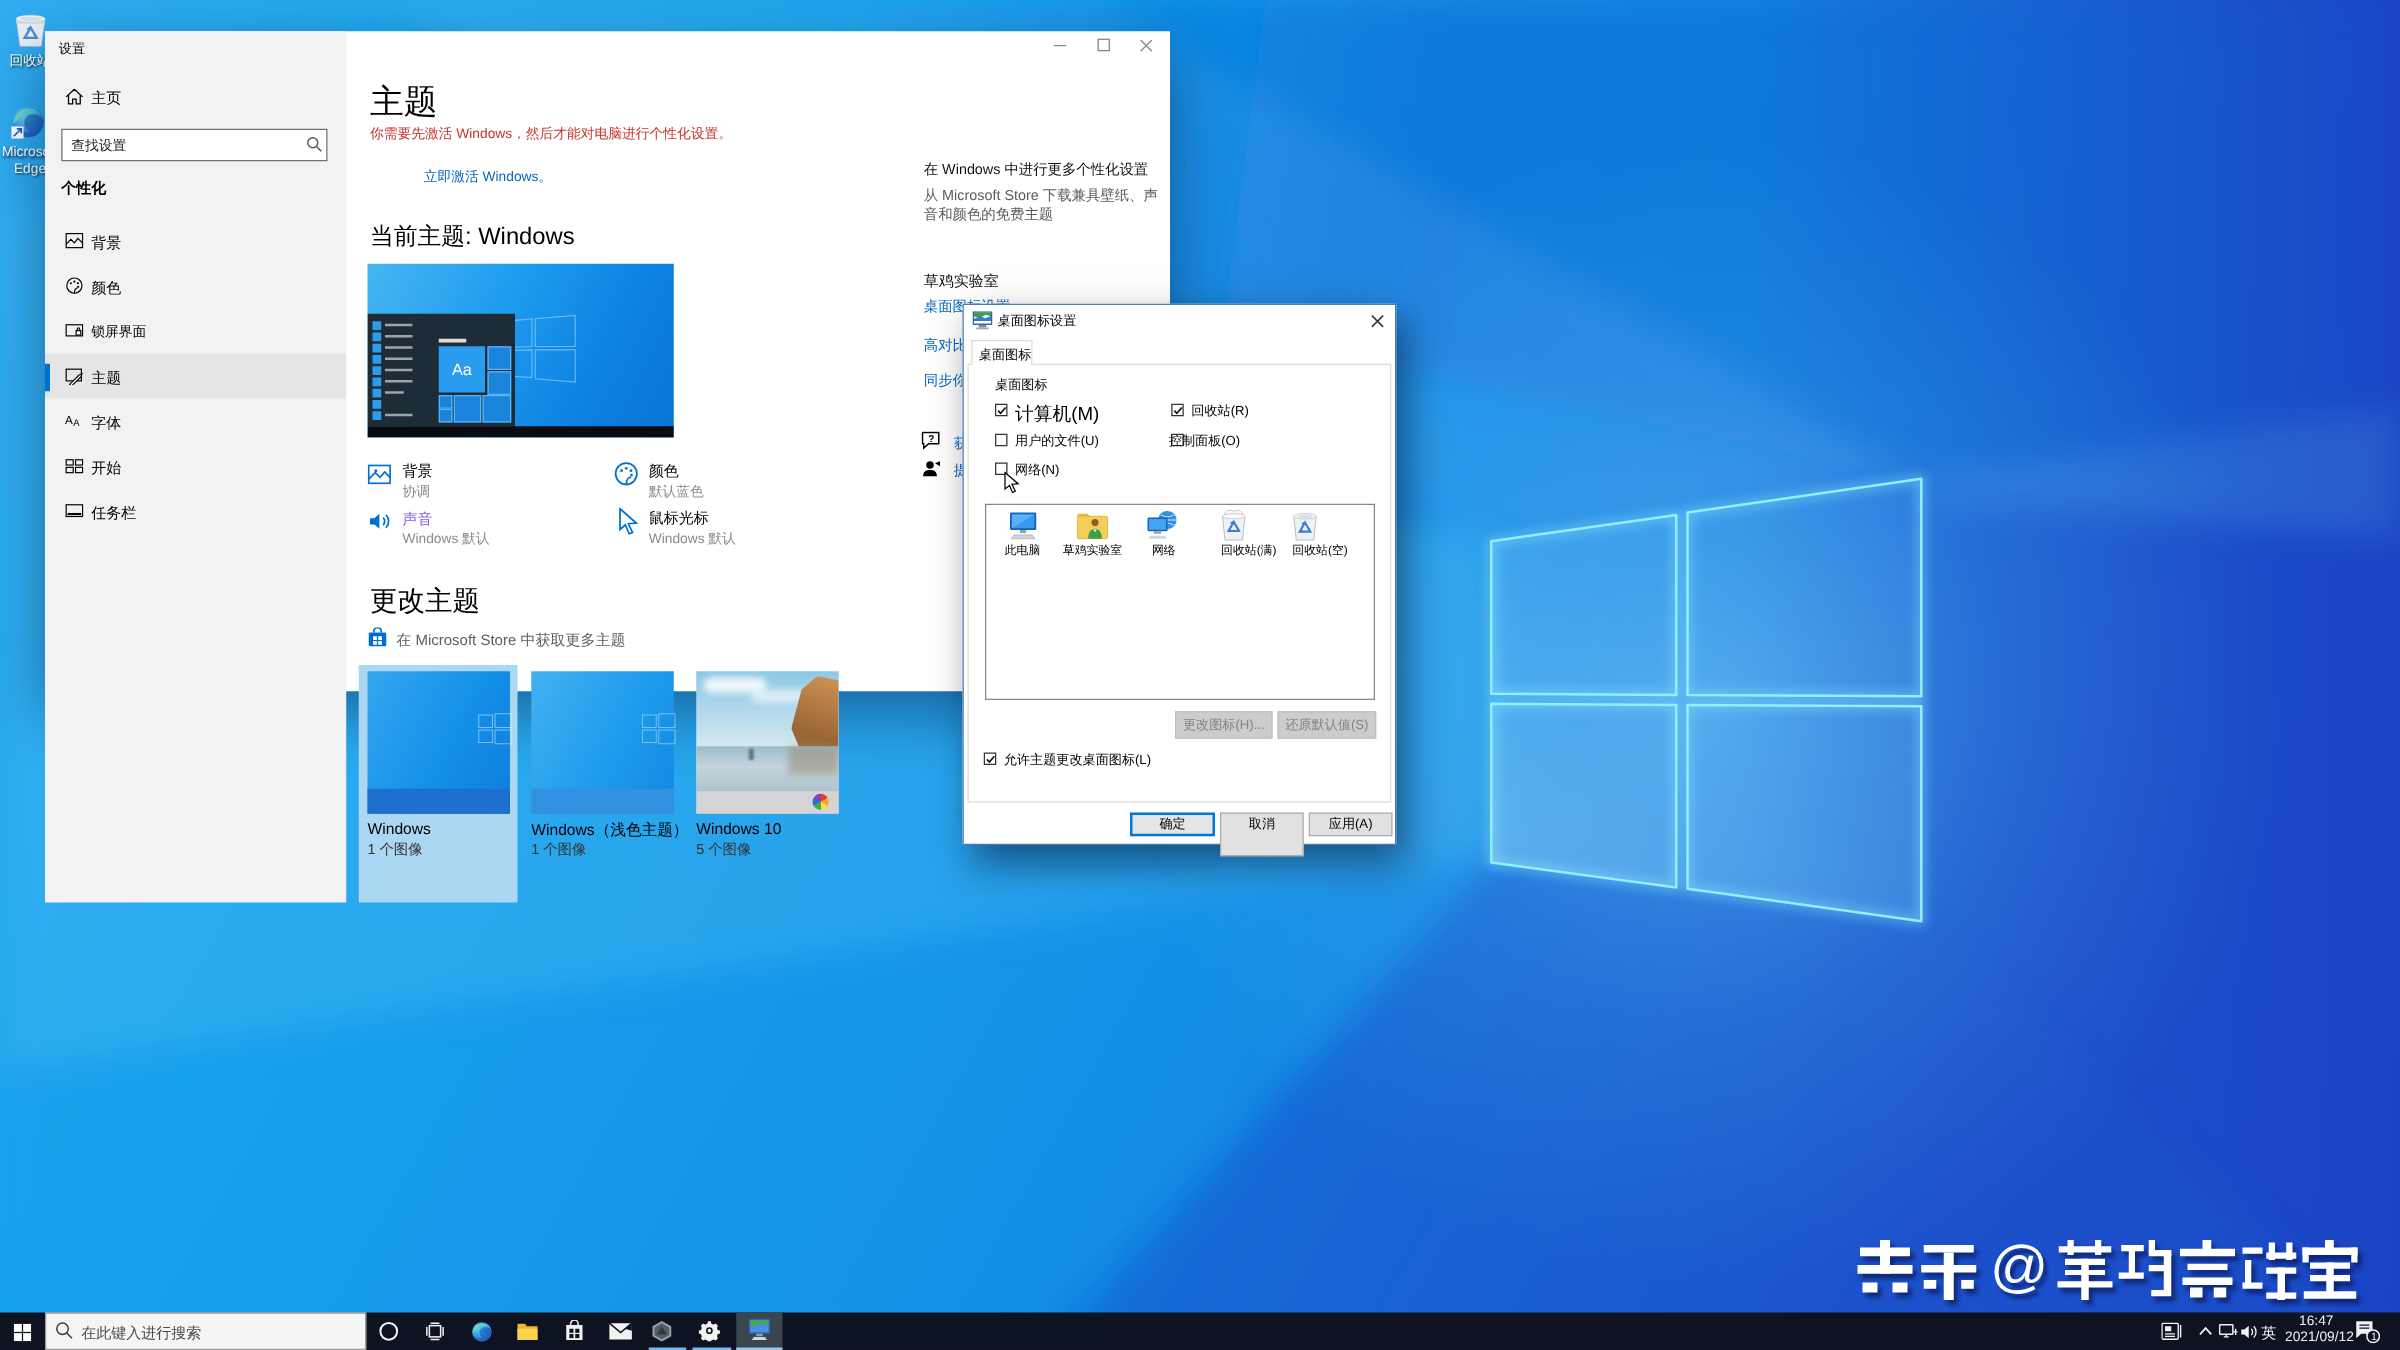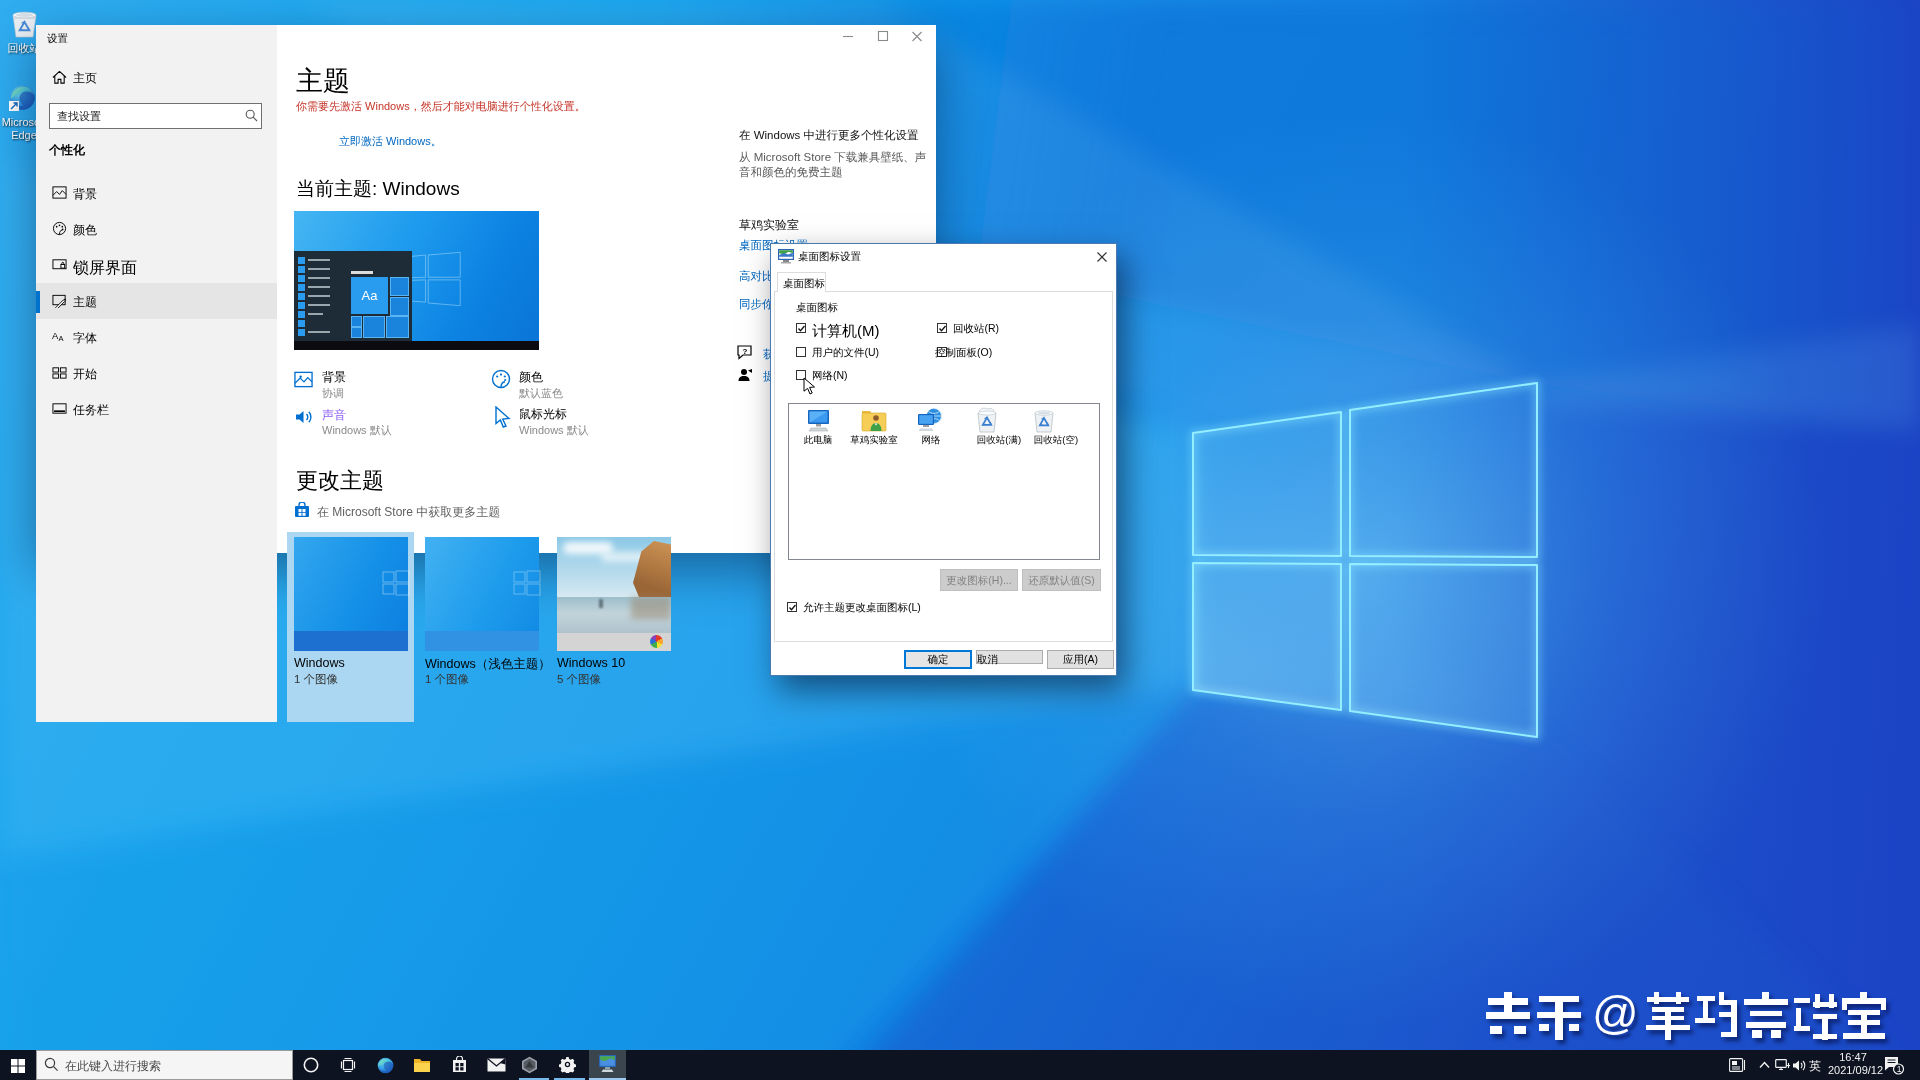--- a/index.html
+++ b/index.html
@@ -121,21 +121,21 @@
 <svg class="a" style="left:209px;top:84px" width="13" height="13" viewBox="0 0 13 13">
       <circle cx="5.2" cy="5.2" r="4" stroke="#555" stroke-width="1.1" fill="none"></circle>
       <line x1="8.2" y1="8.2" x2="12" y2="12" stroke="#555" stroke-width="1.1"></line>
     </svg>
 <div class="a nw" style="left:13px;top:117px;font-size:12px;font-weight:bold;color:#000">个性化</div>
 <div class="a" style="left:0;top:266px;width:4px;height:22px;background:#0078d7"></div>
 <div class="a" style="left:0;top:258px;width:241px;height:36px;background:rgba(0,0,0,.05)"></div>
 
 <div class="a nw" style="left:37px;top:161px;font-size:12px">背景</div>
 <div class="a nw" style="left:37px;top:197px;font-size:12px">颜色</div>
-<div class="a nw" style="left:37px;top:233px;font-size:16px">锁屏界面</div>
+<div class="a nw" style="left:37px;top:233px;font-size:11px">锁屏界面</div>
 <div class="a nw" style="left:37px;top:269px;font-size:12px">主题</div>
 <div class="a nw" style="left:37px;top:305px;font-size:12px">字体</div>
 <div class="a nw" style="left:37px;top:341px;font-size:12px">开始</div>
 <div class="a nw" style="left:37px;top:377px;font-size:12px">任务栏</div>
 
 <svg class="a" style="left:16px;top:160px" width="15" height="15" viewBox="0 0 16 16">
       <rect x="1" y="2" width="14" height="12" stroke="#000" fill="none"></rect>
       <path d="M1 11 l4-4 3 3 3-4 4 4" stroke="#000" fill="none"></path>
     </svg>
 <svg class="a" style="left:16px;top:196px" width="15" height="15" viewBox="0 0 16 16">
@@ -404,21 +404,21 @@
 <div class="a nw" style="left:254px;top:190px;font-size:9.5px;color:#000;width:62px;text-align:center">回收站(空)</div>
 
 <div class="a" style="left:169px;top:325px;width:78px;height:22px;background:#ccc;border:1px solid #bfbfbf;box-sizing:border-box;color:#838383;font-size:10.5px;text-align:center;line-height:20px">更改图标(H)...</div>
 <div class="a" style="left:251px;top:325px;width:79px;height:22px;background:#ccc;border:1px solid #bfbfbf;box-sizing:border-box;color:#838383;font-size:10.5px;text-align:center;line-height:20px">还原默认值(S)</div>
 <div class="a" style="left:16px;top:358px;width:10px;height:10px;border:1px solid #333;background:#fff;box-sizing:border-box"></div>
 <svg class="a" style="left:17px;top:359px" width="9" height="9" viewBox="0 0 9 9">
       <path d="M1.5 4.5 l2 2.2 L7.5 2" stroke="#111" stroke-width="1.3" fill="none"></path>
     </svg>
 <div class="a nw" style="left:32px;top:357px;font-size:10.5px;color:#000">允许主题更改桌面图标(L)</div>
 <div class="a" style="left:133px;top:406px;width:68px;height:19px;background:#e5e5e5;border:2px solid #0078d7;box-sizing:border-box;color:#000;font-size:10.5px;text-align:center;line-height:15px">确定</div>
-<div class="a" style="left:205px;top:406px;width:67px;height:14px;background:#e1e1e1;border:1px solid #adadad;box-sizing:border-box;color:#000;font-size:10.5px;text-align:left;line-height:17px">取消</div>
+<div class="a" style="left:205px;top:406px;width:67px;height:35px;background:#e1e1e1;border:1px solid #adadad;box-sizing:border-box;color:#000;font-size:10.5px;text-align:center;line-height:17px">取消</div>
 <div class="a" style="left:276px;top:406px;width:67px;height:19px;background:#e1e1e1;border:1px solid #adadad;box-sizing:border-box;color:#000;font-size:10.5px;text-align:center;line-height:17px">应用(A)</div>
 </div>
 
 <style>
 .wc{position:absolute;width:44px;height:48px;filter:drop-shadow(3px 4px 2px rgba(0,5,50,.55))}
 .wb{position:absolute;background:#fff}
 </style>
 <div class="a" style="left:1486px;top:992px">
 <div class="wc" style="left:0;top:0">
       <div class="wb" style="left:2px;top:6px;width:40px;height:7px"></div>

